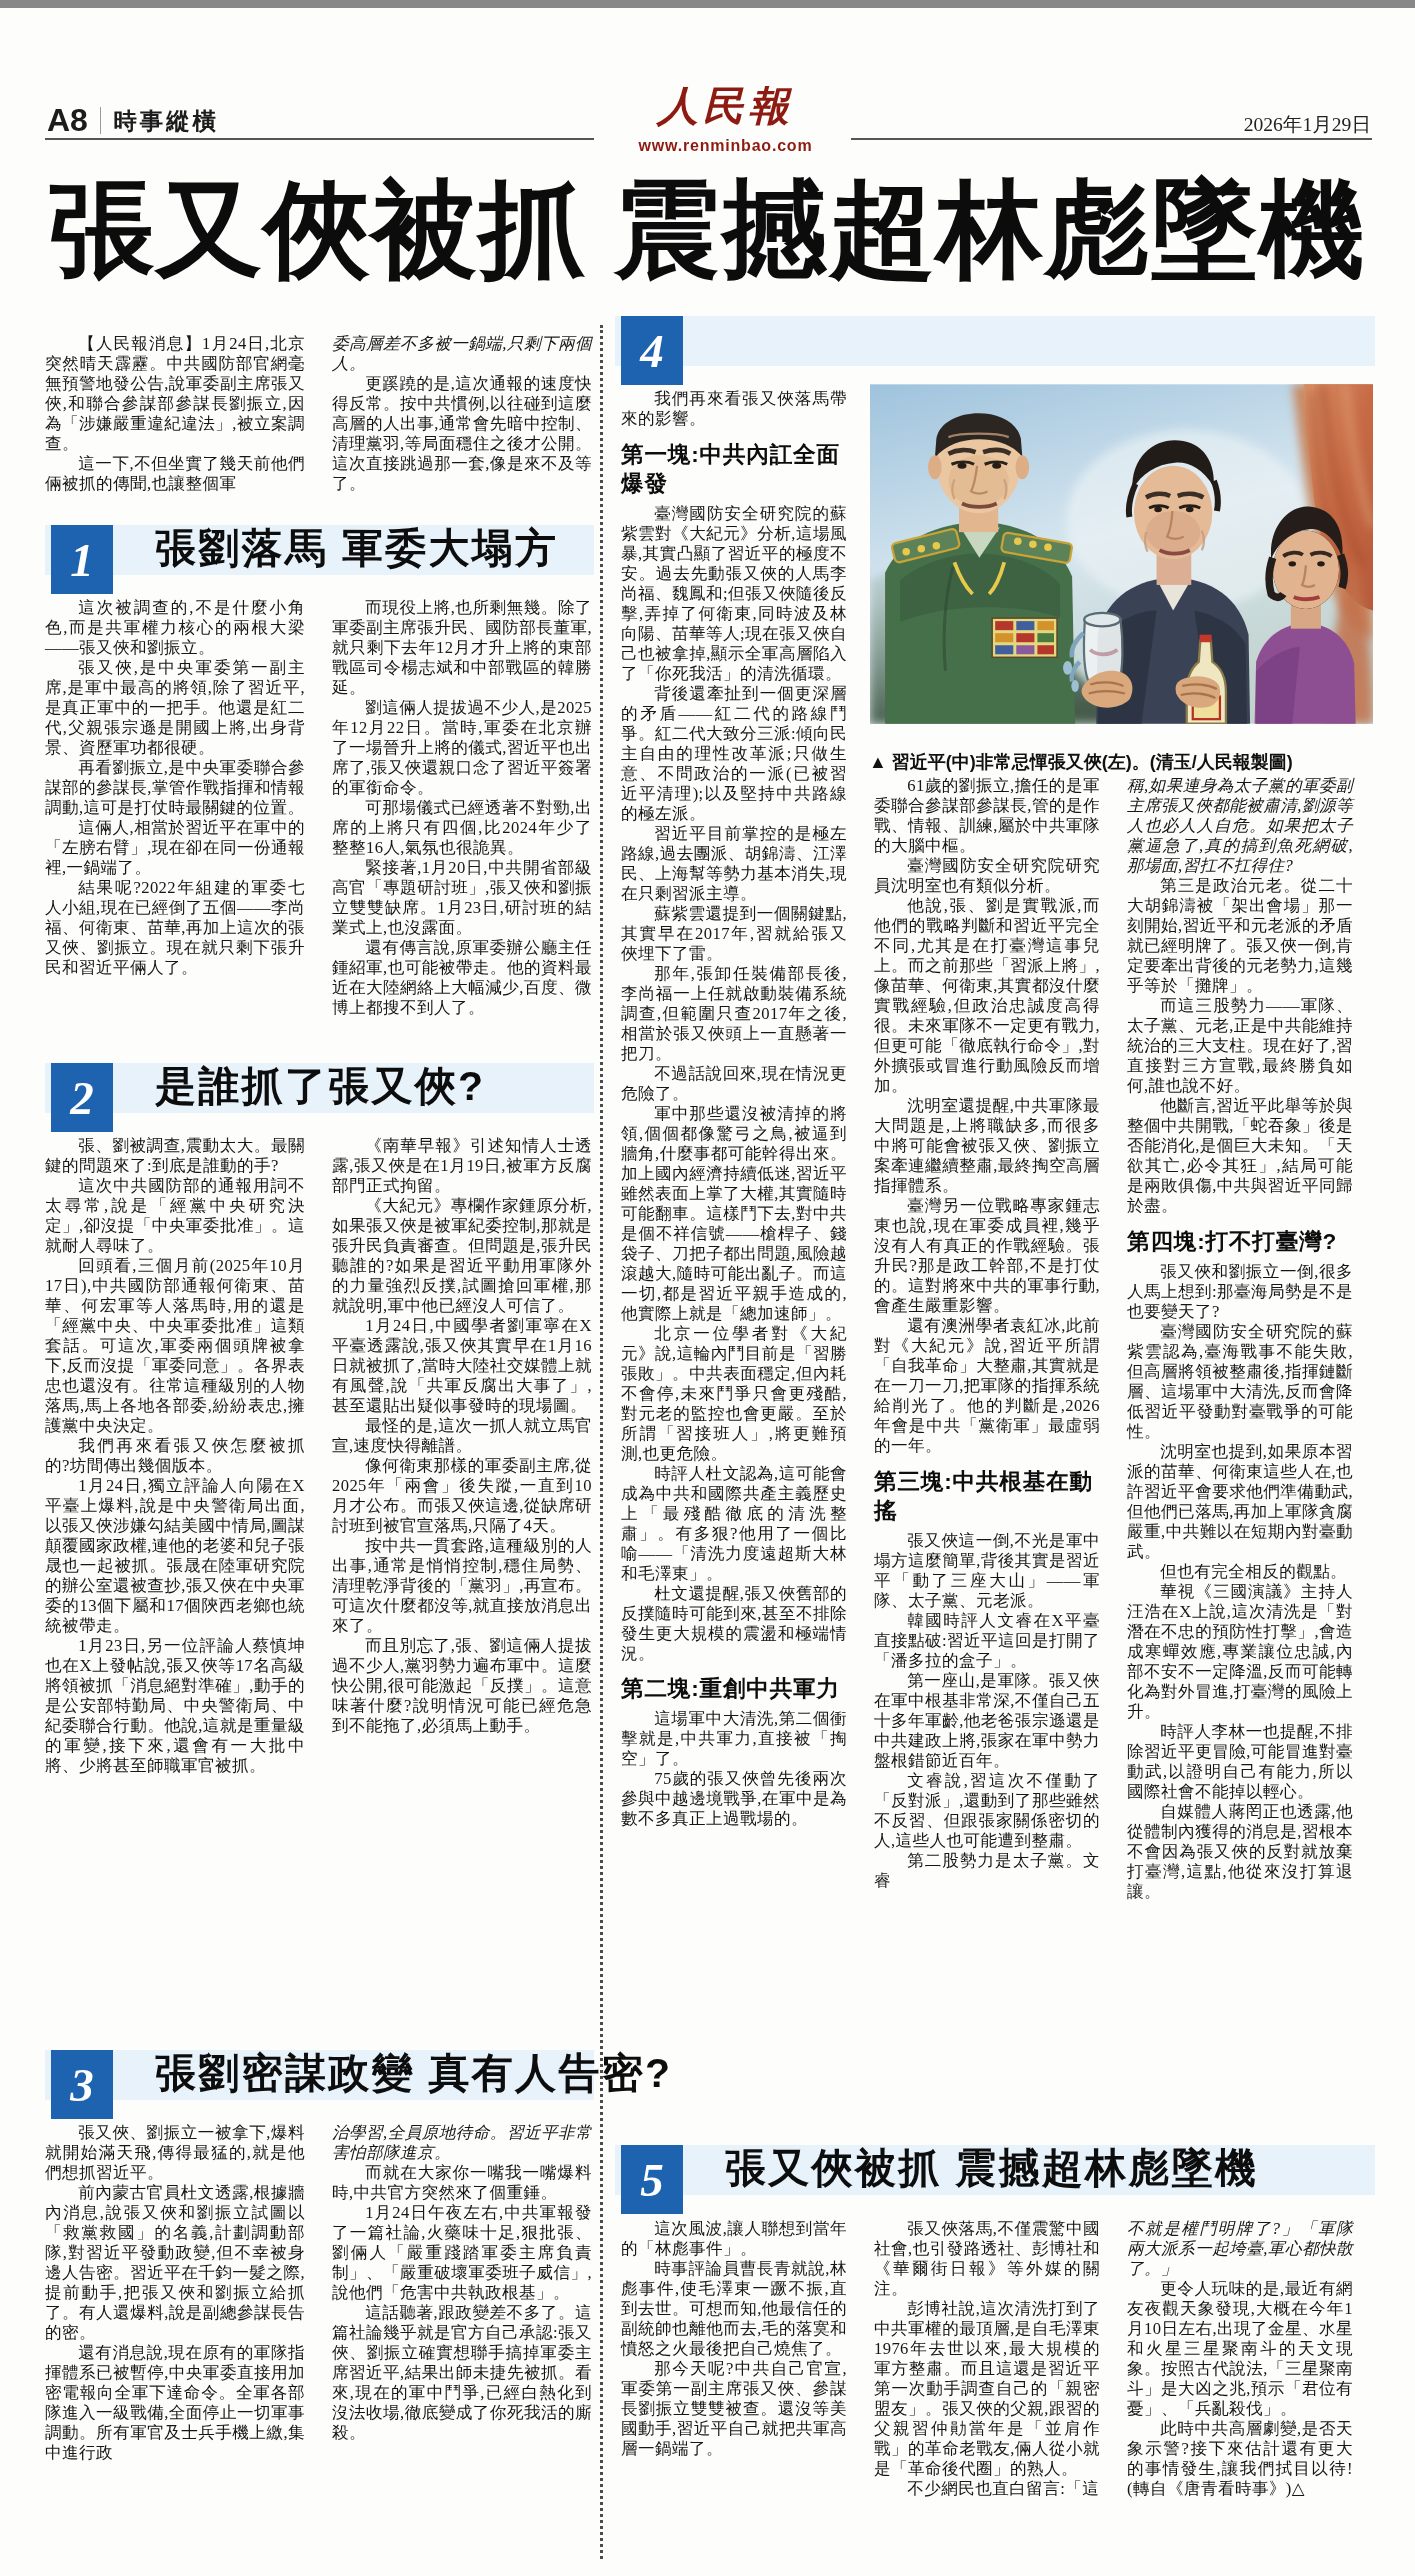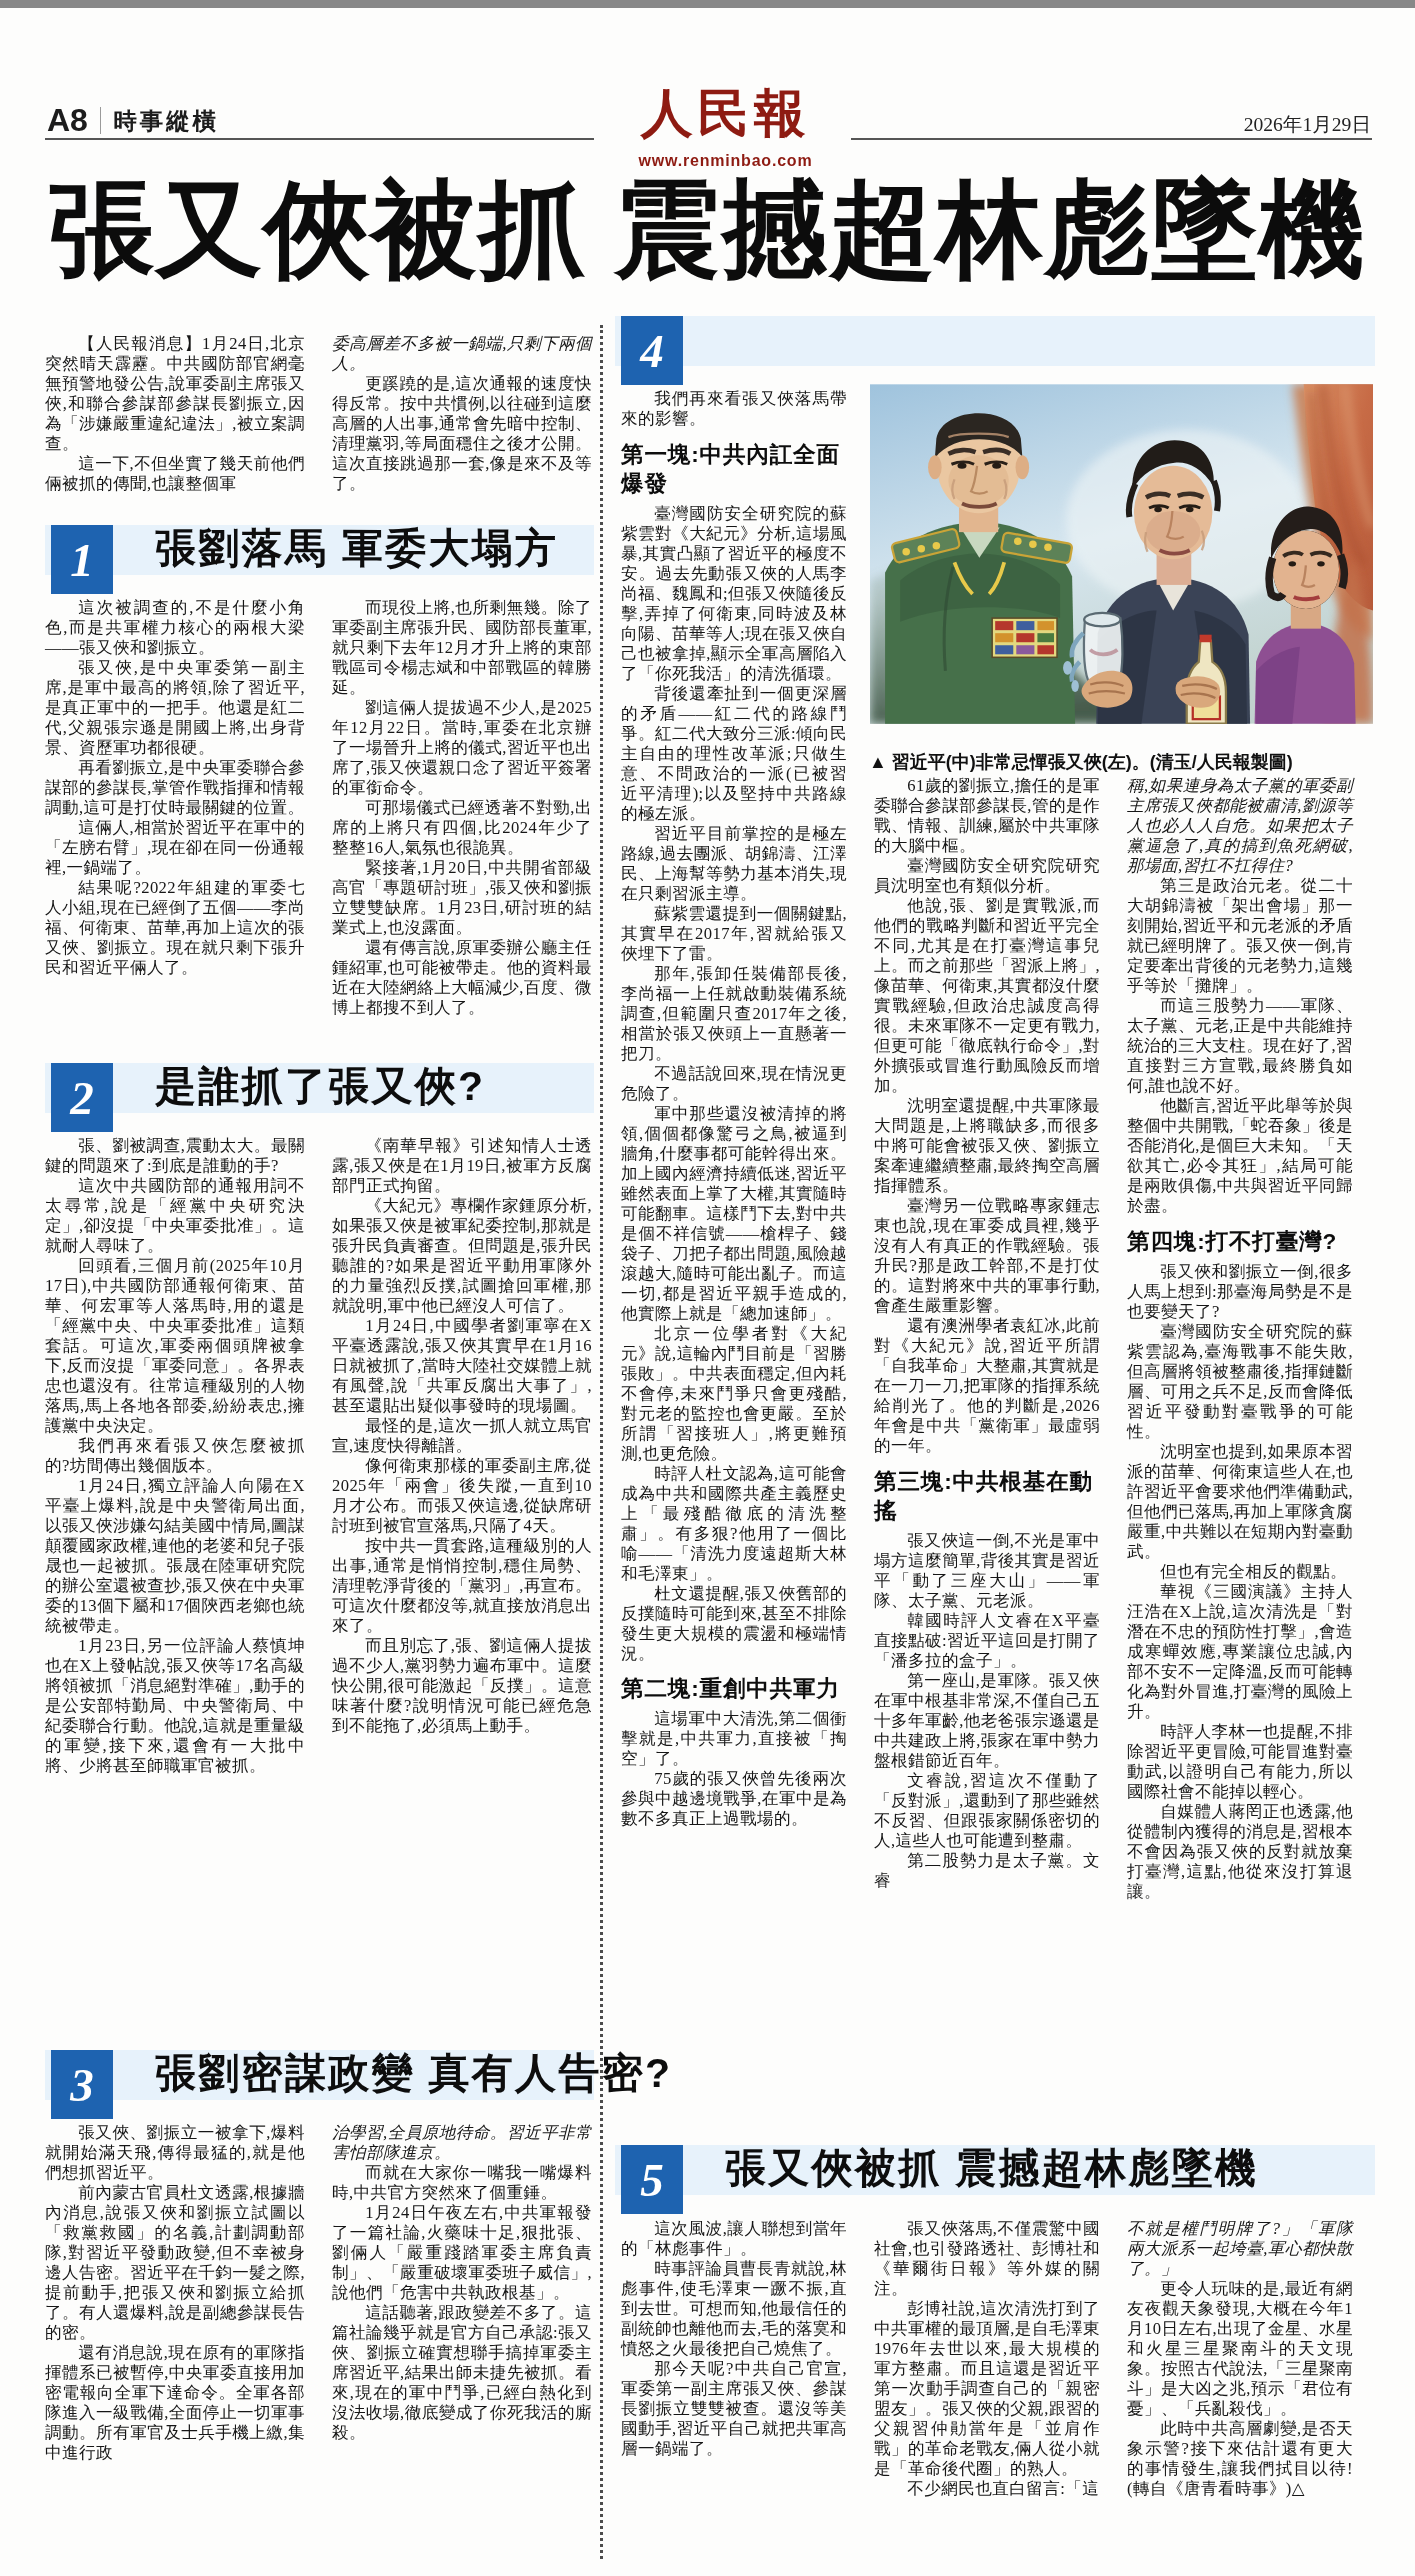--- a/index.html
+++ b/index.html
@@ -9,21 +9,21 @@
   
   .kicker{position:absolute;left:47px;top:94px;display:flex;align-items:center;gap:12px;}
   .kicker .pg{font:900 32px "Liberation Sans",sans-serif;color:#1c1c1c;}
   .kicker .vbar{width:1.5px;height:27px;background:#9a9a9a;}
   .kicker .sec{font:700 23.4px "Liberation Sans",sans-serif;letter-spacing:3px;color:#1c1c1c;}
   .dateline{position:absolute;right:44px;top:103px;font:400 19.6px "Liberation Serif",serif;color:#222;}
   .rule{position:absolute;top:130px;height:2.3px;background:#555;}
   .rule.l{left:45px;width:549px;}
   .rule.r{left:851px;width:521px;}
   .logo{position:absolute;left:604px;top:71px;width:243px;text-align:center;color:#8e1b12;background:#fdfdfc;}
-  .logo .nm{font-weight:900;font-size:52px;letter-spacing:4.5px;font-family:"Liberation Sans",sans-serif;}
+  .logo .nm{font-weight:900;font-size:41px;letter-spacing:4.5px;font-family:"Liberation Sans",sans-serif;font-style:italic;}
   .logo .url{font:700 16px "Liberation Sans",sans-serif;margin-top:3px;letter-spacing:0.8px;}
   
   .headline{position:absolute;left:22.6px;width:1370px;top:162px;margin:0;text-align:center;
             font-size:106px;line-height:1.15;font-weight:900;letter-spacing:1.5px;color:#0c0c0c;
             font-family:"Liberation Serif","DejaVu Serif",serif;}
   
   .divider{position:absolute;left:600px;top:317px;height:2234px;width:0;border-left:3px dotted #4c4c4c;}
   .band{position:absolute;height:50px;background:#e7f2fb;}
   .band .numbox{position:absolute;left:6px;top:0;width:62px;height:69px;background:#1e63b0;color:#fff;
                 display:flex;align-items:center;justify-content:center;
@@ -167,21 +167,21 @@
       <p class="para">文睿說,習這次不僅動了「反對派」,還動到了那些雖然不反習、但跟張家關係密切的人,這些人也可能遭到整肅。</p>
       <p class="para">第二股勢力是太子黨。文睿</p>
     </div>
   <div class="colbox w-r" style="left:1127px;top:768px">
       <p class="para cont">稱,如果連身為太子黨的軍委副主席張又俠都能被肅清,劉源等人也必人人自危。如果把太子黨逼急了,真的搞到魚死網破,那場面,習扛不扛得住?</p>
       <p class="para">第三是政治元老。從二十大胡錦濤被「架出會場」那一刻開始,習近平和元老派的矛盾就已經明牌了。張又俠一倒,肯定要牽出背後的元老勢力,這幾乎等於「攤牌」。</p>
       <p class="para">而這三股勢力——軍隊、太子黨、元老,正是中共能維持統治的三大支柱。現在好了,習直接對三方宣戰,最終勝負如何,誰也說不好。</p>
       <p class="para">他斷言,習近平此舉等於與整個中共開戰,「蛇吞象」後是否能消化,是個巨大未知。「天欲其亡,必令其狂」,結局可能是兩敗俱傷,中共與習近平同歸於盡。</p>
       <h3 class="subhead">第四塊:打不打臺灣?</h3>
       <p class="para">張又俠和劉振立一倒,很多人馬上想到:那臺海局勢是不是也要變天了?</p>
-      <p class="para">臺灣國防安全研究院的蘇紫雲認為,臺海戰事不能失敗,但高層將領被整肅後,指揮鏈斷層、可用之兵不足,反而會降低習近平發動對臺戰爭的可能性。</p>
+      <p class="para">臺灣國防安全研究院的蘇紫雲認為,臺海戰事不能失敗,但高層將領被整肅後,指揮鏈斷層、這場軍中大清洗,反而會降低習近平發動對臺戰爭的可能性。</p>
       <p class="para">沈明室也提到,如果原本習派的苗華、何衛東這些人在,也許習近平會要求他們準備動武,但他們已落馬,再加上軍隊貪腐嚴重,中共難以在短期內對臺動武。</p>
       <p class="para">但也有完全相反的觀點。</p>
       <p class="para">華視《三國演議》主持人汪浩在X上說,這次清洗是「對潛在不忠的預防性打擊」,會造成寒蟬效應,專業讓位忠誠,內部不安不一定降溫,反而可能轉化為對外冒進,打臺灣的風險上升。</p>
       <p class="para">時評人李林一也提醒,不排除習近平更冒險,可能冒進對臺動武,以證明自己有能力,所以國際社會不能掉以輕心。</p>
       <p class="para">自媒體人蔣罔正也透露,他從體制內獲得的消息是,習根本不會因為張又俠的反對就放棄打臺灣,這點,他從來沒打算退讓。</p>
     </div>
 
   <div class="paintwrap">
     <svg width="503" height="340" viewBox="0 0 667 450" xmlns="http://www.w3.org/2000/svg">
       <defs>

